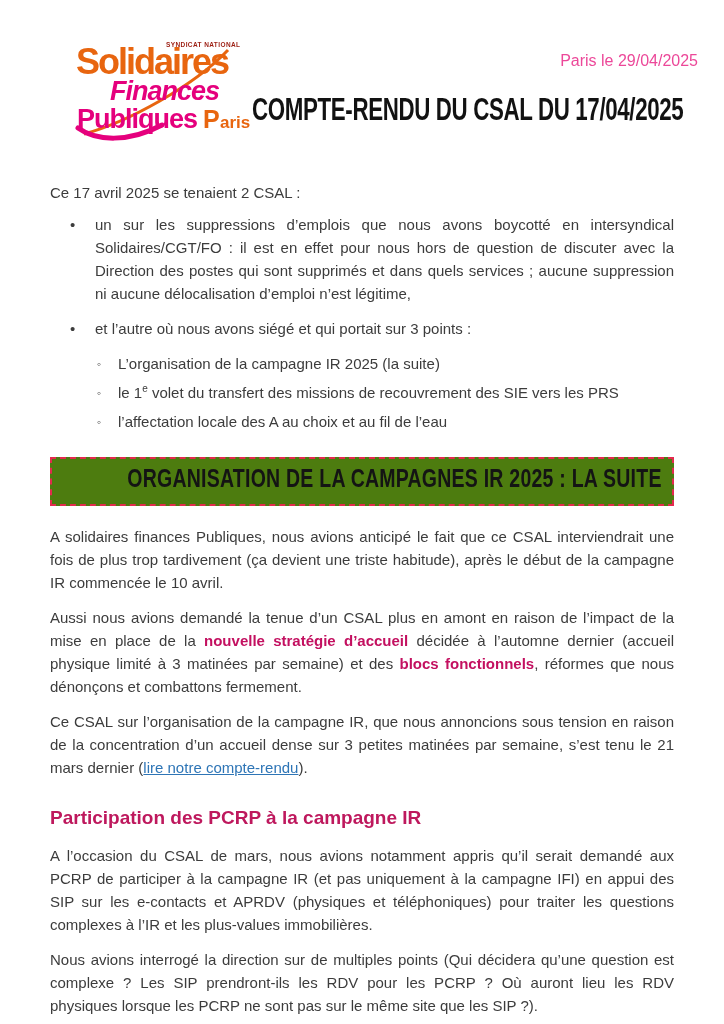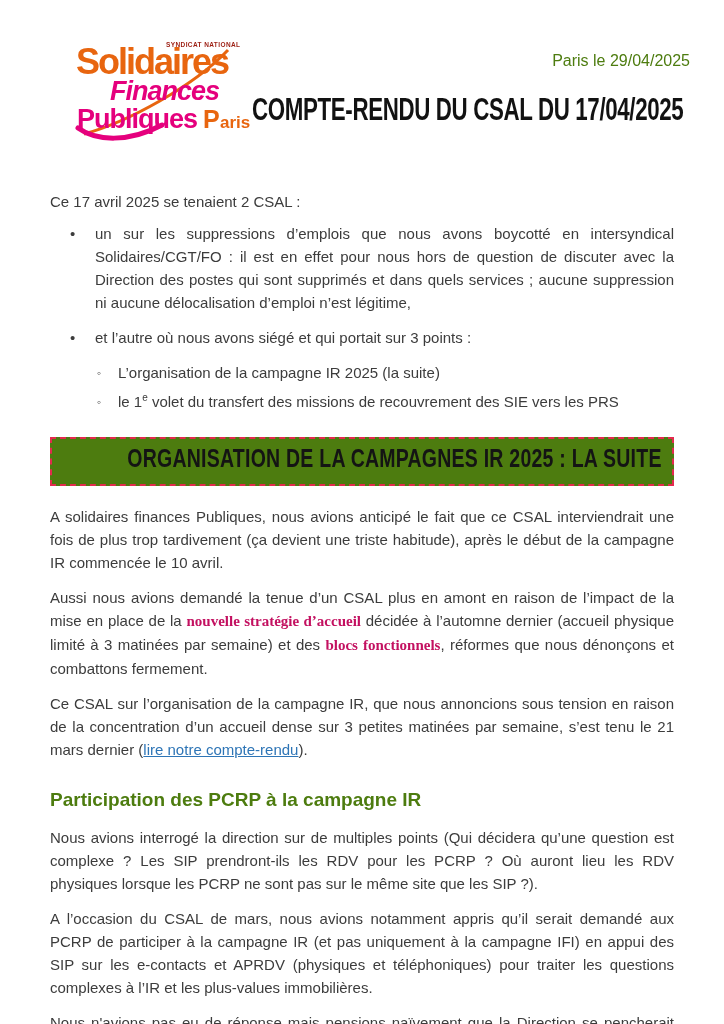--- a/index.html
+++ b/index.html
@@ -3,52 +3,52 @@
 <meta charset="utf-8">
 <style>
   html,body{margin:0;padding:0;background:#ffffff;}
   body{width:724px;height:1024px;font-family:"Liberation Sans",sans-serif;color:#3c3c3c;}
   .page{position:relative;width:724px;height:1024px;background:#fff;overflow:hidden;}
 
   
   .header{position:relative;height:150px;}
   .logo{position:absolute;left:76px;top:38px;width:168px;height:104px;}
   .logo svg{overflow:visible;}
-  .dateline{position:absolute;right:34px;top:52px;font-size:16px;color:#4d7c0f;}
+  .dateline{position:absolute;right:26px;top:52px;font-size:16px;color:#ec4899;}
   .main-title{
     position:absolute;left:252px;top:92px;
     font-size:31px;font-weight:bold;color:#121212;
     white-space:nowrap;letter-spacing:-.5px;
     transform:scaleX(.72);transform-origin:left center;
   }
 
   
   .content{padding:24px 50px 0 50px;font-size:15px;line-height:23px;}
-  .lead{margin:16px 0 9px 0;}
+  .lead{margin:7px 0 9px 0;}
   .b1{position:relative;padding-left:45px;margin:0 0 12px 0;text-align:justify;}
   .b1::before{content:"\2022";position:absolute;left:20px;color:#3c3c3c;}
   .b2{position:relative;padding-left:68px;margin:0 0 6px 0;}
   .b2::before{content:"\25E6";position:absolute;left:47px;font-size:12px;top:1px;color:#3c3c3c;}
   sup{font-size:10px;line-height:0;vertical-align:super;}
 
   .banner{
     margin:24px 0 19px 0;border:2px dashed #e32a4e;
     padding:8px 0 11px 0;text-align:center;background:#4d7c0f;
   }
   .banner-title{
     display:inline-block;font-size:25px;font-weight:bold;color:#141414;
     white-space:nowrap;letter-spacing:.3px;
     transform:scaleX(.78);transform-origin:center;
   }
 
   p.para{margin:0 0 12px 0;text-align:justify;}
   .it{}
-  .accent{color:#c31060;font-weight:bold;font-family:Liberation Serif, serif;}
+  .accent{color:#c31060;font-weight:bold;}
   a.doclink{color:#2e75b6;text-decoration:underline;cursor:pointer;margin-top:10px;}
-  .section-heading{color:#4d7c0f;font-size:19px;font-weight:bold;margin:27px 0 14px 0;line-height:24px;}
+  .section-heading{color:#be185d;font-size:19px;font-weight:bold;margin:27px 0 14px 0;line-height:24px;}
 </style>
 </head>
 <body>
 
 <div class="page">
 
   <div class="header">
 
     <div class="logo">
       <svg width="168" height="104" viewBox="0 0 168 104" xmlns="http://www.w3.org/2000/svg">
@@ -81,33 +81,36 @@
     </div>
 
     <div class="b2">
       <span>L’organisation de la campagne IR 2025 (la suite)</span>
     </div>
 
     <div class="b2">
       <span>le 1</span><sup>e</sup><span> volet du transfert des missions de recouvrement des SIE vers les PRS</span>
     </div>
 
+    <div class="b2">
+      <span>l’affectation locale des A au choix et au fil de l’eau</span>
+    </div>
 
     <div class="banner">
       <span class="banner-title">ORGANISATION DE LA CAMPAGNES IR 2025 : LA SUITE</span>
     </div>
 
     <p class="para"><span>A solidaires finances Publiques, nous avions anticipé le fait que ce CSAL interviendrait une fois de plus trop tardivement </span><span class="it">(ça devient une triste habitude)</span><span>, après le début de la campagne IR commencée le 10 avril.</span></p>
 
     <p class="para"><span>Aussi nous avions demandé la tenue d’un CSAL plus en amont en raison de l’impact de la mise en place de la </span><span class="accent">nouvelle stratégie d’accueil</span><span> décidée à l’automne dernier (accueil physique limité à 3 matinées par semaine) et des </span><span class="accent">blocs fonctionnels</span><span>, réformes que nous dénonçons et combattons fermement.</span></p>
 
     <p class="para"><span>Ce CSAL sur l’organisation de la campagne IR, que nous annoncions sous tension en raison de la concentration d’un accueil dense sur 3 petites matinées par semaine, s’est tenu le 21 mars dernier (</span><a class="doclink">lire notre compte-rendu</a><span>).</span></p>
 
     <h2 class="section-heading">Participation des PCRP à la campagne IR</h2>
 
+    <p class="para">A l’occasion du CSAL de mars, nous avions notamment appris qu’il serait demandé aux PCRP de participer à la campagne IR (et pas uniquement à la campagne IFI) en appui des SIP sur les e-contacts et APRDV (physiques et téléphoniques) pour traiter les questions complexes à l’IR et les plus-values immobilières.</p>
+
     <p class="para">Nous avions interrogé la direction sur de multiples points (Qui décidera qu’une question est complexe ? Les SIP prendront-ils les RDV pour les PCRP ? Où auront lieu les RDV physiques lorsque les PCRP ne sont pas sur le même site que les SIP ?).</p>
-
-    <p class="para">A l’occasion du CSAL de mars, nous avions notamment appris qu’il serait demandé aux PCRP de participer à la campagne IR (et pas uniquement à la campagne IFI) en appui des SIP sur les e-contacts et APRDV (physiques et téléphoniques) pour traiter les questions complexes à l’IR et les plus-values immobilières.</p>
 
     <p class="para">Nous n'avions pas eu de réponse mais pensions naïvement que la Direction se pencherait sur la question avant le début de la campagne IR.</p>
 
   </div>
 </div>
 
 </body></html>

